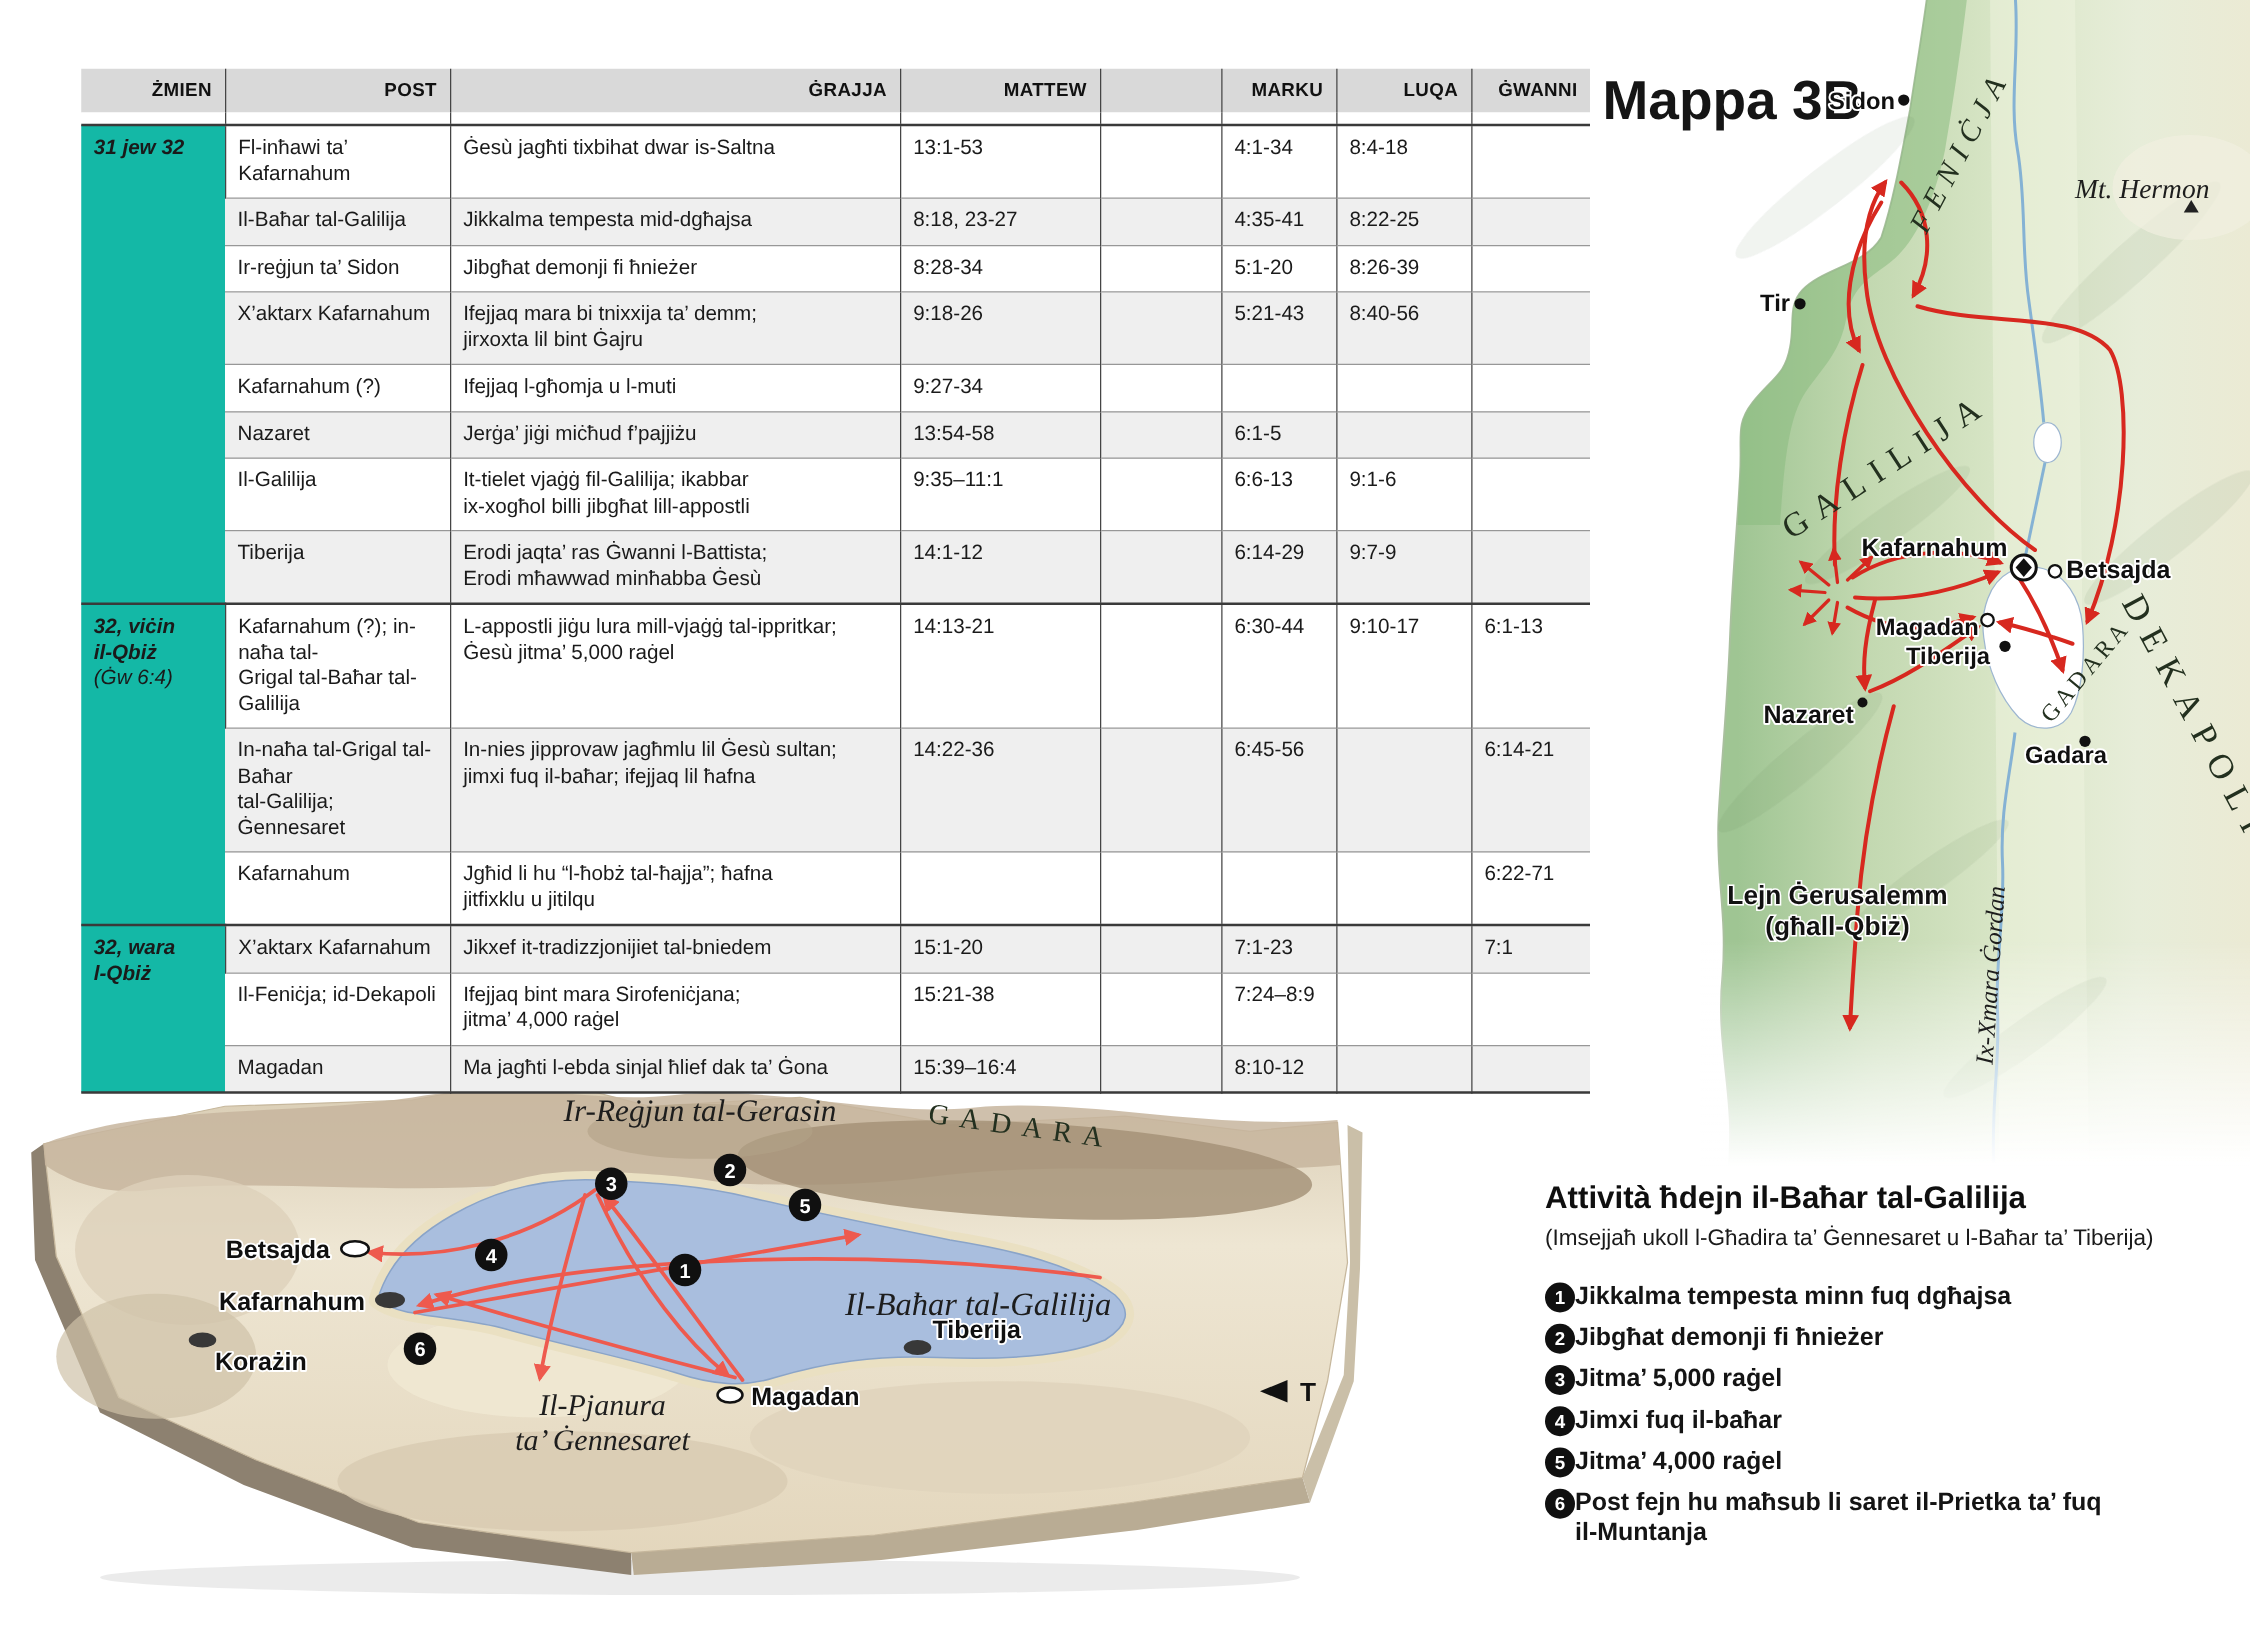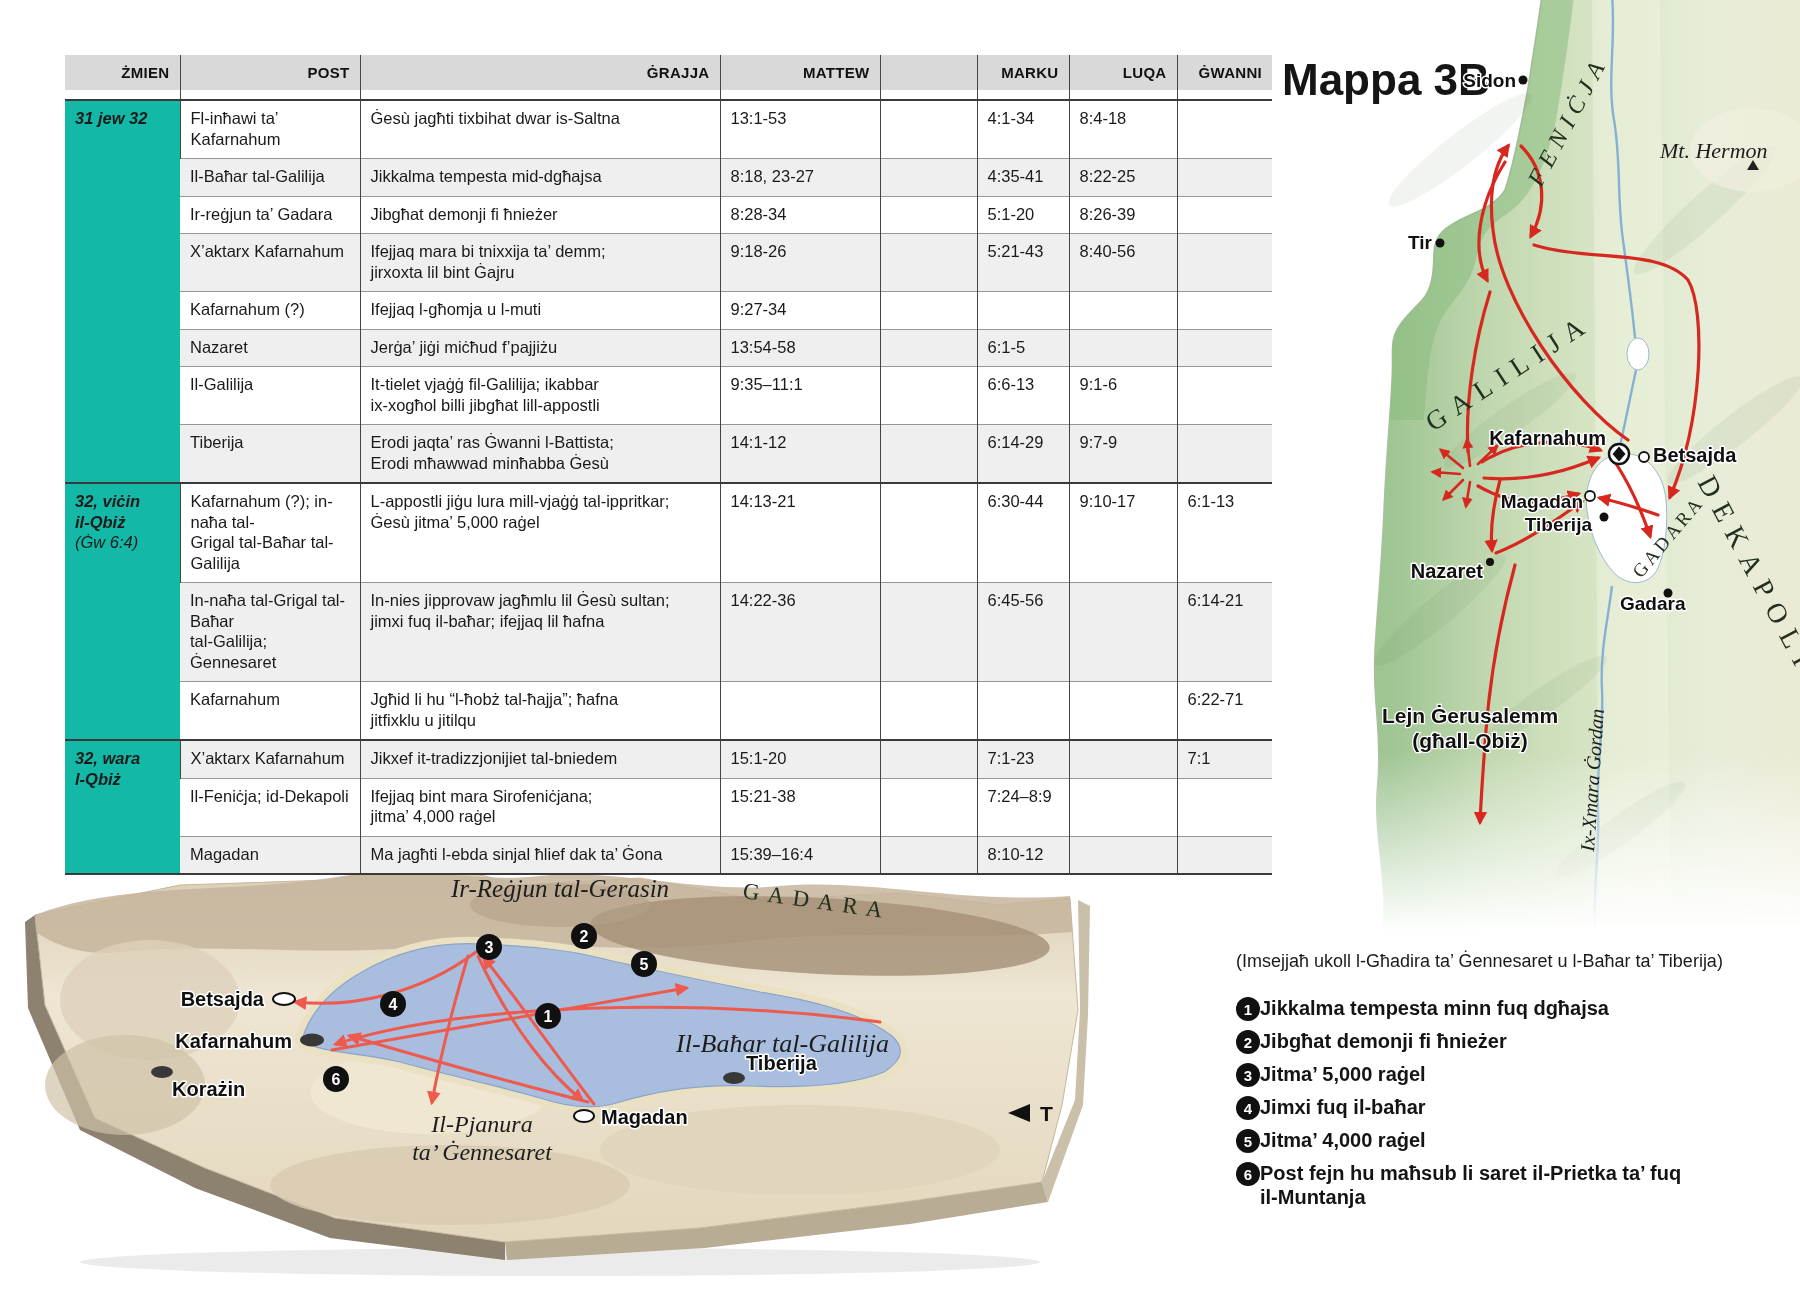--- a/index.html
+++ b/index.html
@@ -320,21 +320,21 @@
         <tr>
           <td class="col-post shade">Il-Baħar tal-Galilija</td>
           <td class="col-grajja shade">Jikkalma tempesta mid-dgħajsa</td>
           <td class="col-mattew shade">8:18, 23-27</td>
           <td class="col-spacer shade"></td>
           <td class="col-marku shade">4:35-41</td>
           <td class="col-luqa shade">8:22-25</td>
           <td class="col-gwanni shade"></td>
         </tr>
         <tr>
-          <td class="col-post">Ir-reġjun ta’ Gadara</td>
+          <td class="col-post">Ir-reġjun ta’ Sidon</td>
           <td class="col-grajja">Jibgħat demonji fi ħnieżer</td>
           <td class="col-mattew">8:28-34</td>
           <td class="col-spacer"></td>
           <td class="col-marku">5:1-20</td>
           <td class="col-luqa">8:26-39</td>
           <td class="col-gwanni"></td>
         </tr>
         <tr>
           <td class="col-post shade">X’aktarx Kafarnahum</td>
           <td class="col-grajja shade">Ifejjaq mara bi tnixxija ta’ demm;
@@ -449,20 +449,21 @@
           <td class="col-spacer shade"></td>
           <td class="col-marku shade">8:10-12</td>
           <td class="col-luqa shade"></td>
           <td class="col-gwanni shade"></td>
         </tr>
       </tbody>
     </table>
 </div>
 
 <div class="legend">
+  <div class="ltitle">Attività ħdejn il-Baħar tal-Galilija</div>
   <div class="lsub">(Imsejjaħ ukoll l-Għadira ta’ Ġennesaret u l-Baħar ta’ Tiberija)</div>
   <div class="items">
     <div class="item">
       <div class="badge">1</div>
       <div class="itext">Jikkalma tempesta minn fuq dgħajsa</div>
     </div>
     <div class="item">
       <div class="badge">2</div>
       <div class="itext">Jibgħat demonji fi ħnieżer</div>
     </div>

